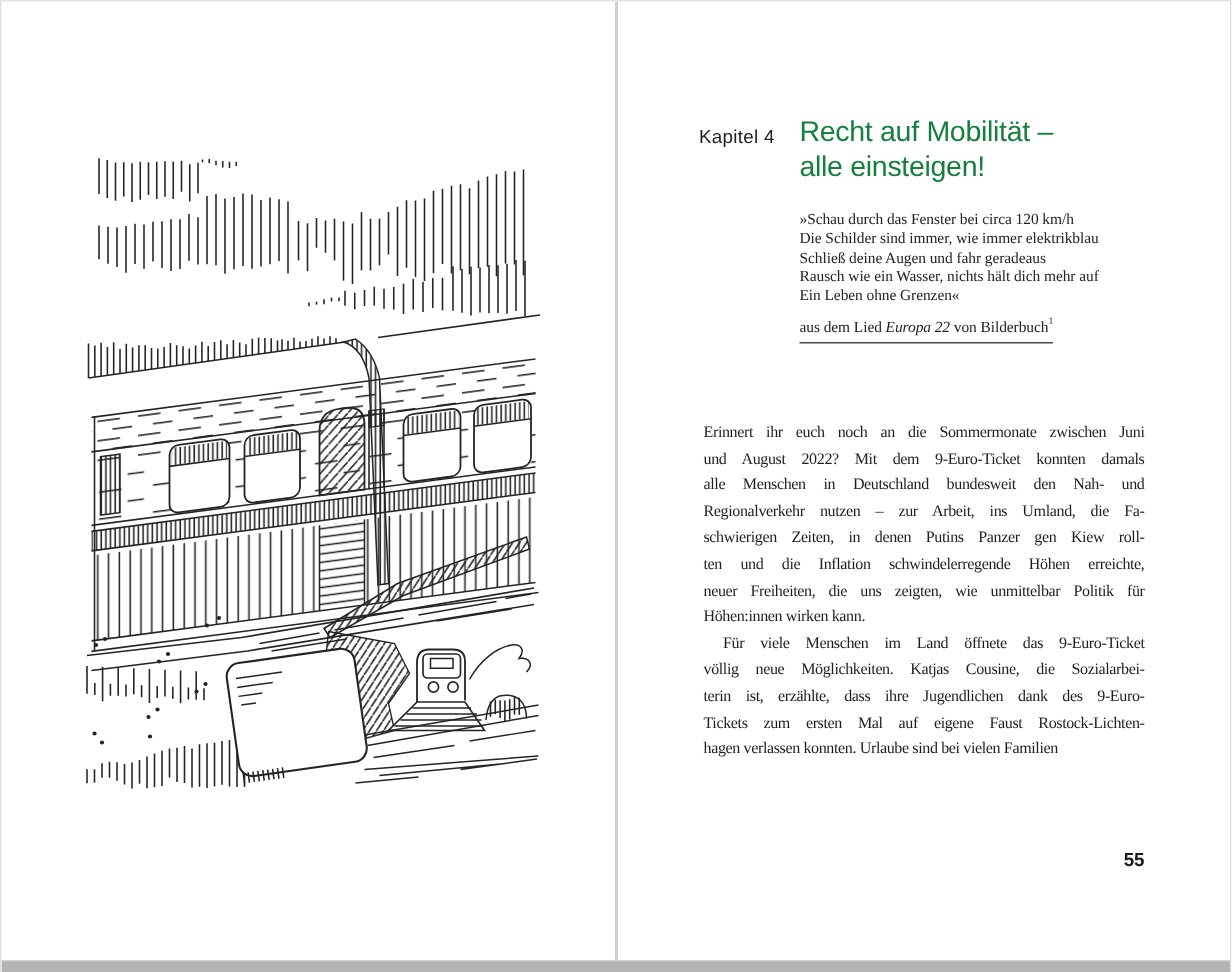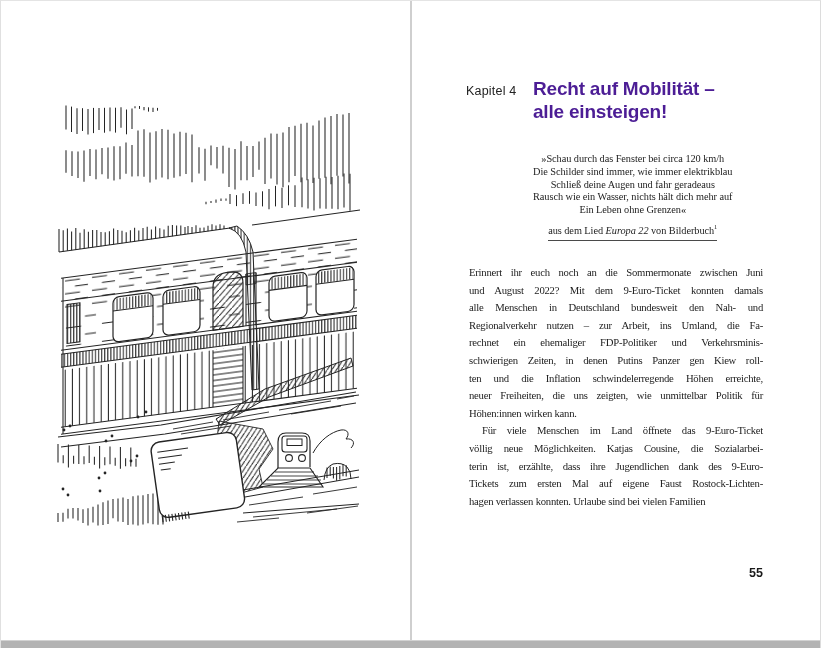--- a/index.html
+++ b/index.html
@@ -7,29 +7,29 @@
           border-top:1px solid #e4e4e4;border-left:1px solid #e0e0e0;border-right:1px solid #dcdcdc;
           box-sizing:border-box;font-family:"Liberation Serif",serif;color:#1f1f1f;}
   #gutter{position:absolute;left:409px;top:0;width:2px;height:641px;background:#cfcfcf;}
   #bottom-band{position:absolute;left:0;bottom:0;width:821px;height:7px;background:#b3b3b3;border-top:1px solid #d2d2d2;}
   #illustration{position:absolute;left:0;top:0;width:410px;height:648px;}
   #illustration line{stroke:#242424;stroke-width:1.05;}
   
   #chapter-label{position:absolute;left:465px;top:83px;font-family:"Liberation Sans",sans-serif;
                  font-size:12.5px;letter-spacing:.2px;color:#222;}
   #chapter-title{position:absolute;left:532px;top:76px;font-family:"Liberation Sans",sans-serif;
-                 font-weight:bold;font-size:19px;line-height:23px;color:#4c1d95;letter-spacing:-.2px;}
-  #epigraph{position:absolute;left:532px;top:152px;font-size:10.3px;line-height:12.8px;color:#222;
-            letter-spacing:-.05px;text-align:center;}
+                 font-weight:normal;font-size:19px;line-height:23px;color:#15803d;letter-spacing:-.2px;}
+  #epigraph{position:absolute;left:532px;top:140px;font-size:10.3px;line-height:12.8px;color:#222;
+            letter-spacing:-.05px;}
   .epline{white-space:nowrap;}
   #epigraph-source{display:inline-block;margin-top:5px;padding-bottom:1.5px;border-bottom:1px solid #4a4a4a;
                    white-space:nowrap;}
   #epigraph-source .it{font-style:italic;}
   #epigraph-source sup{font-size:6.5px;position:relative;top:-1px;}
-  #body-text{position:absolute;left:468px;top:263px;width:294px;font-size:10.7px;line-height:17.6px;
+  #body-text{position:absolute;left:468px;top:279px;width:294px;font-size:10.7px;line-height:17.6px;
              letter-spacing:-.25px;color:#1d1d1d;}
   .bline{height:17.6px;}
   .bline.just{text-align:justify;text-align-last:justify;}
   .bline.indent{text-indent:13px;}
   #page-number{position:absolute;left:468px;top:565px;width:294px;text-align:right;
                font-family:"Liberation Sans",sans-serif;font-weight:bold;font-size:12.5px;color:#1a1a1a;}
 </style>
 </head>
 <body>
 
@@ -403,21 +403,20 @@
         <div class="epline">Ein Leben ohne Grenzen«</div>
       </div>
     <span id="epigraph-source"><span>aus dem Lied </span><span class="it">Europa 22</span><span> von Bilderbuch</span><sup>1</sup></span>
   </div>
 
   <div id="body-text">
       <div class="bline just">Erinnert ihr euch noch an die Sommermonate zwischen Juni</div>
       <div class="bline just">und August 2022? Mit dem 9-Euro-Ticket konnten damals</div>
       <div class="bline just">alle Menschen in Deutschland bundesweit den Nah- und</div>
       <div class="bline just">Regionalverkehr nutzen – zur Arbeit, ins Umland, die Fa-</div>
-      <div class="bline just">rechnet ein ehemaliger FDP-Politiker und Verkehrsminis-</div>
       <div class="bline just">schwierigen Zeiten, in denen Putins Panzer gen Kiew roll-</div>
       <div class="bline just">ten und die Inflation schwindelerregende Höhen erreichte,</div>
       <div class="bline just">neuer Freiheiten, die uns zeigten, wie unmittelbar Politik für</div>
       <div class="bline">Höhen:innen wirken kann.</div>
       <div class="bline just indent">Für viele Menschen im Land öffnete das 9-Euro-Ticket</div>
       <div class="bline just">völlig neue Möglichkeiten. Katjas Cousine, die Sozialarbei-</div>
       <div class="bline just">terin ist, erzählte, dass ihre Jugendlichen dank des 9-Euro-</div>
       <div class="bline just">Tickets zum ersten Mal auf eigene Faust Rostock-Lichten-</div>
       <div class="bline">hagen verlassen konnten. Urlaube sind bei vielen Familien</div>
     </div>

